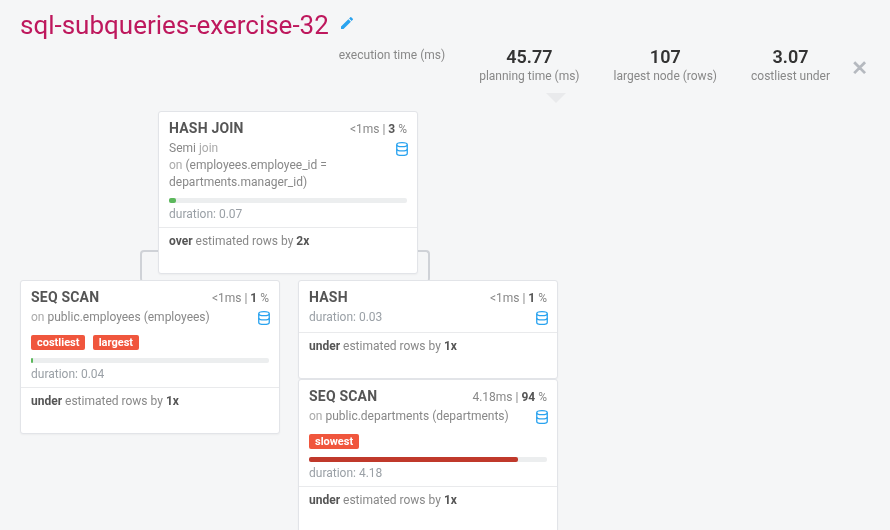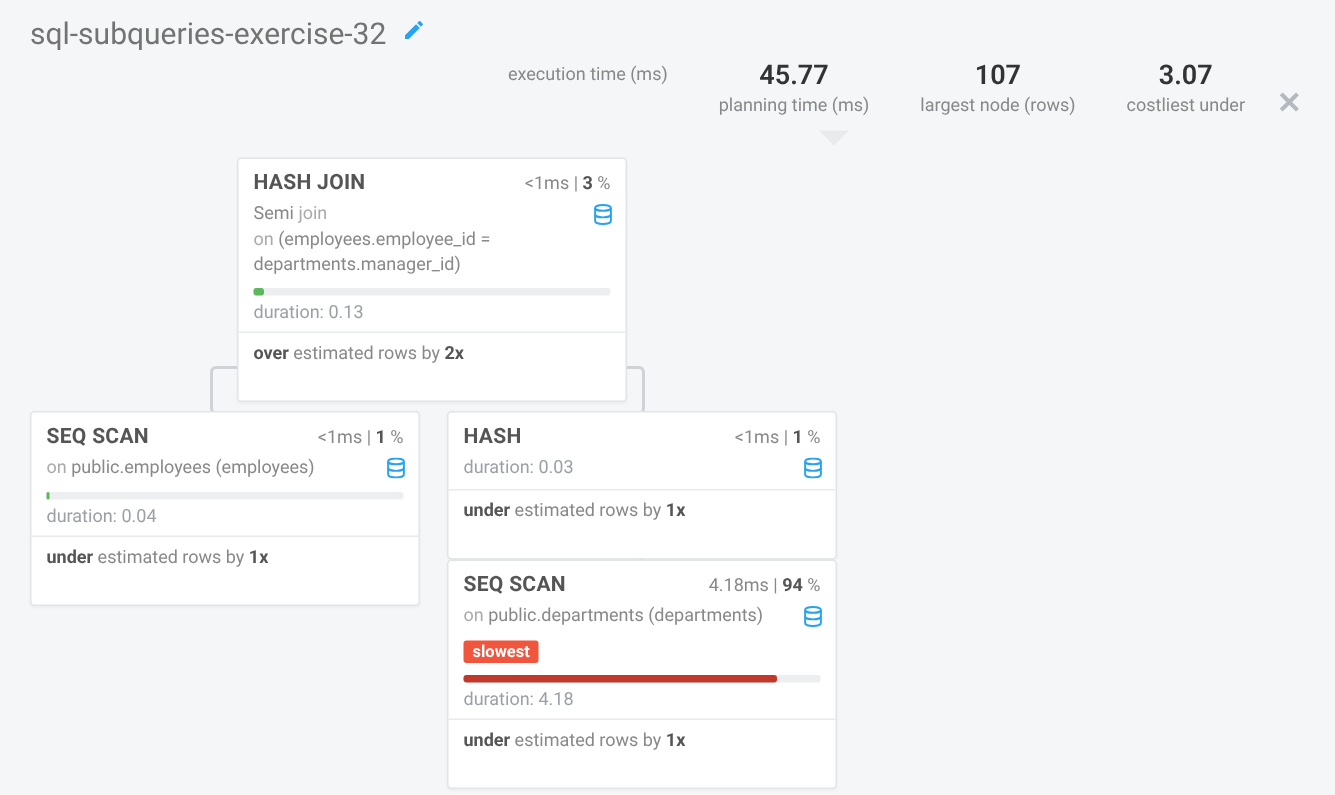--- a/index.html
+++ b/index.html
@@ -1,19 +1,19 @@
 <!DOCTYPE html>
 <html><head>
 <meta charset="utf-8">
 <style>
   * { box-sizing: border-box; margin: 0; padding: 0; }
   body { font-family: -apple-system, "Segoe UI", Roboto, Arial, sans-serif; background: #f5f6f7; color: #333; font-size: 13px; width: 890px; height: 530px; overflow: hidden; position: relative; }
   .wrap { padding: 10px 20px; }
   .title-row { display: flex; align-items: center; gap: 10px; margin-bottom: 6px; }
-  .title { font-size: 20px; color: #737373; font-weight: 400; }
+  .title { font-size: 26px; color: #be185d; font-weight: 400; }
   .pencil { color: #2aa3ef; font-size: 16px; cursor: pointer; }
   .db-icon { width: 14px; height: 14px; }
   .db-icon ellipse, .db-icon path { fill: none; stroke: #2aa3ef; stroke-width: 1.5; }
 
   .metrics { display: flex; gap: 34px; justify-content: flex-end; margin-right: 40px; margin-bottom: 24px; }
   .metric { text-align: center; }
   .metric .val { font-size: 18px; font-weight: 600; color: #333; }
   .metric .lbl { font-size: 12px; color: #888; margin-top: 2px; }
   .close-x { position: absolute; right: 22px; top: 56px; color: #b5b9bf; font-size: 20px; font-weight: bold; cursor: pointer; }
 
@@ -102,21 +102,21 @@
           <svg class="db-icon" viewBox="0 0 16 16">
               <ellipse cx="8" cy="3" rx="6" ry="2.2"></ellipse>
               <path d="M2 3v10c0 1.2 2.7 2.2 6 2.2s6-1 6-2.2V3"></path>
               <path d="M2 8c0 1.2 2.7 2.2 6 2.2s6-1 6-2.2"></path>
             </svg>
         </span>
       </div>
       <div class="bar">
           <div class="fill green" style="width:3%"></div>
         </div>
-      <div class="dur">duration: 0.13</div>
+      <div class="dur">duration: 0.07</div>
       <div class="est">
         <b>over</b>
         <span>estimated rows by</span>
         <b>2x</b>
       </div>
     </div>
 
     <div class="node" style="left:0; top:169px;">
       <div class="head">
         <span class="name">SEQ SCAN</span>
@@ -125,20 +125,24 @@
       <div class="sub">
         <span class="verb">on</span>
         <span>public.employees (employees)</span>
         <span class="db">
           <svg class="db-icon" viewBox="0 0 16 16">
               <ellipse cx="8" cy="3" rx="6" ry="2.2"></ellipse>
               <path d="M2 3v10c0 1.2 2.7 2.2 6 2.2s6-1 6-2.2V3"></path>
               <path d="M2 8c0 1.2 2.7 2.2 6 2.2s6-1 6-2.2"></path>
             </svg>
         </span>
+      </div>
+      <div class="badges">
+        <span class="badge">costliest</span>
+        <span class="badge">largest</span>
       </div>
       <div class="bar">
           <div class="fill green" style="width:1%"></div>
         </div>
       <div class="dur">duration: 0.04</div>
       <div class="est">
         <b>under</b>
         <span>estimated rows by</span>
         <b>1x</b>
       </div>

